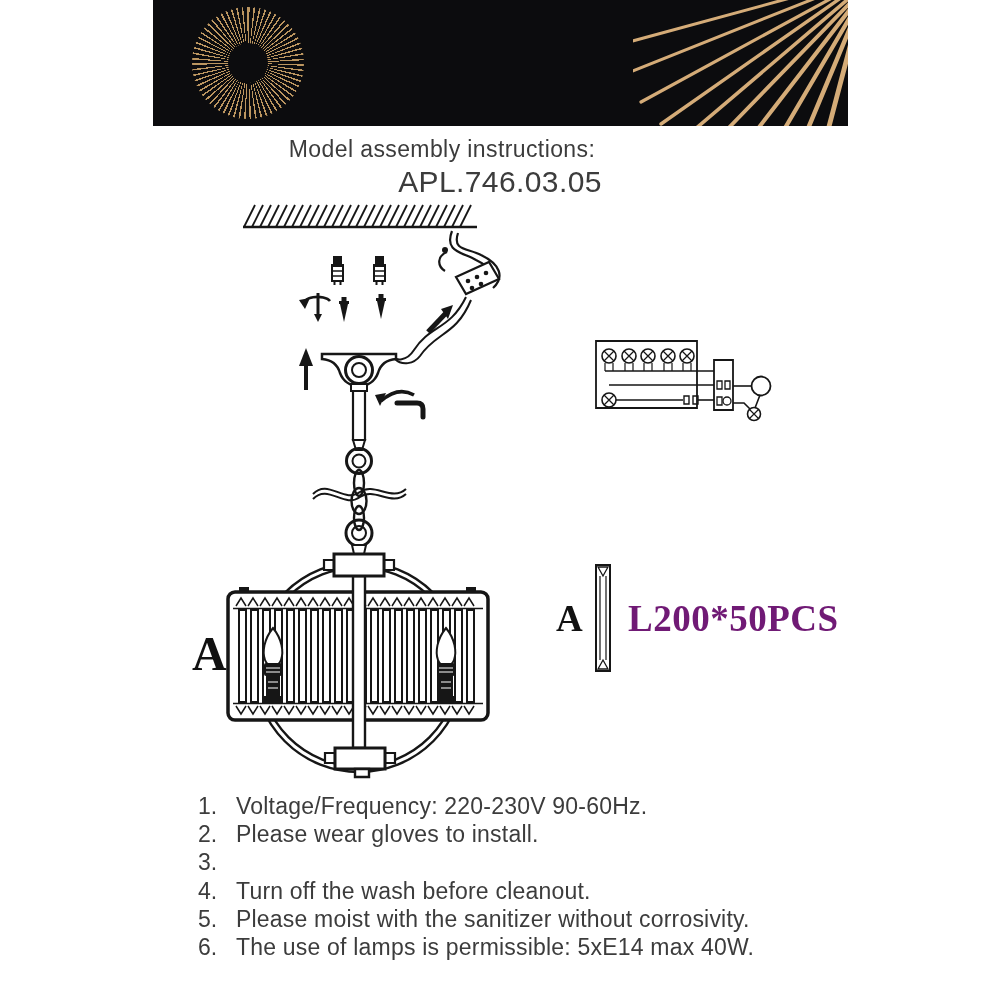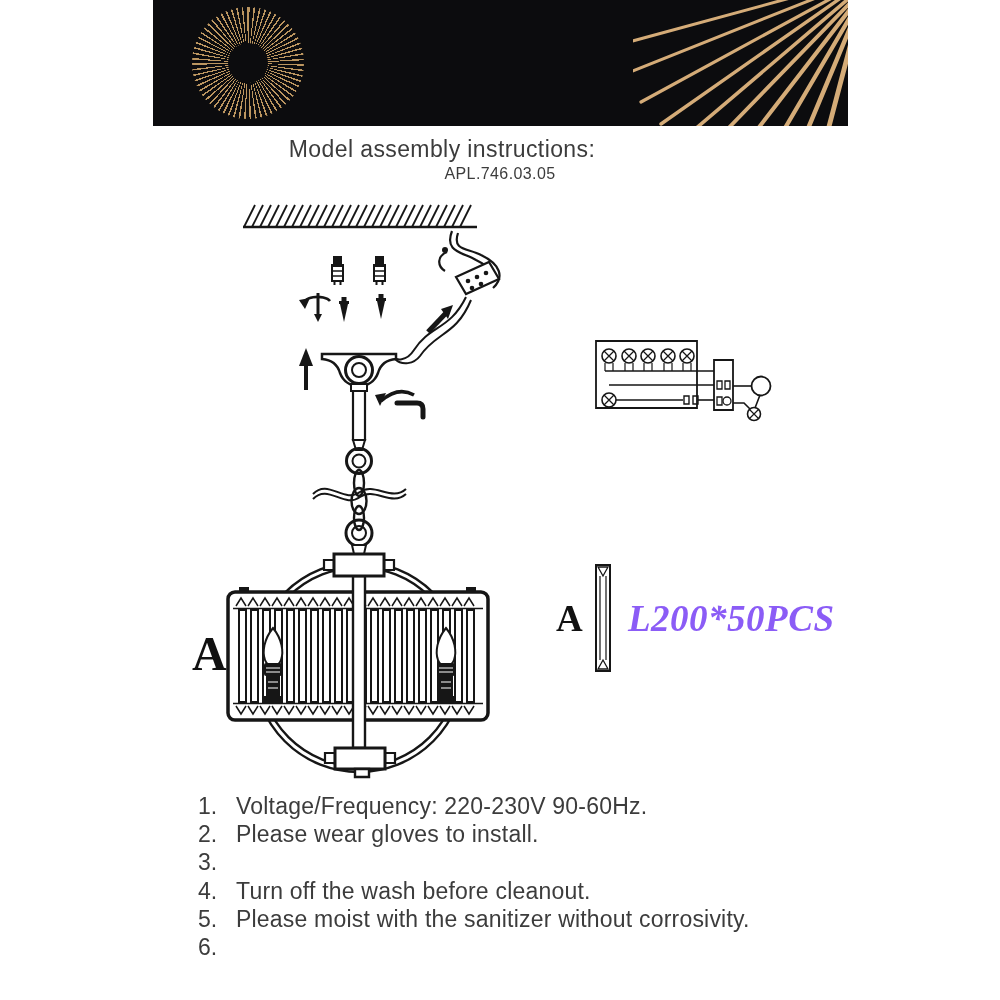--- a/index.html
+++ b/index.html
@@ -14,31 +14,31 @@
   .banner{position:absolute;left:153px;top:0;width:695px;height:126px;background:var(--banner);overflow:hidden;}
   .sunburst{position:absolute;left:39px;top:7px;width:112px;height:112px;border-radius:50%;
     background:repeating-conic-gradient(var(--gold) 0deg 1.7deg, transparent 1.7deg 5.7deg);}
   .sunburst::before{content:"";position:absolute;inset:36px;background:var(--banner);border-radius:50%;}
   .brand{position:absolute;left:179px;top:0;height:126px;line-height:120px;
     font-size:46px;font-weight:300;letter-spacing:2px;color:var(--gold);}
   .corner-rays{position:absolute;right:0;top:0;}
 
   
   .title-1{position:absolute;left:0;top:136px;width:884px;text-align:center;font-size:23px;letter-spacing:.4px;}
-  .title-2{position:absolute;left:0;top:165px;width:1000px;text-align:center;font-size:16px;letter-spacing:.4px;}
+  .title-2{position:absolute;left:0;top:165px;width:1000px;text-align:center;font-size:30px;letter-spacing:.4px;}
 
   
   svg{position:absolute;}
   svg *{vector-effect:non-scaling-stroke;}
   .label-a-main{position:absolute;left:192px;top:626px;font-family:"Liberation Serif",serif;
     font-size:48px;font-weight:700;color:#111;}
   .label-a-crystal{position:absolute;left:556px;top:597px;font-family:"Liberation Serif",serif;
     font-size:37px;font-weight:600;color:#111;}
   .label-spec{position:absolute;left:628px;top:597px;font-family:"Liberation Serif",serif;
-    font-size:37px;font-weight:600;letter-spacing:.5px;color:#8b5cf6;font-style:italic;}
+    font-size:37px;font-weight:600;letter-spacing:.5px;color:#701a75;}
 
   
   .instructions{position:absolute;left:198px;top:792px;width:680px;list-style:none;}
   .instructions li{display:flex;font-size:23px;line-height:28.2px;color:var(--text);}
   .instructions .num{width:30px;text-align:left;flex:0 0 30px;}
   .instructions .txt{margin-left:8px;letter-spacing:.2px;}
 </style>
 </head>
 <body>
 
@@ -351,16 +351,17 @@
     <li>
         <span class="num">4.</span>
         <span class="txt">Turn off the wash before cleanout.</span>
       </li>
     <li>
         <span class="num">5.</span>
         <span class="txt">Please moist with the sanitizer without corrosivity.</span>
       </li>
     <li>
         <span class="num">6.</span>
+        <span class="txt">The use of lamps is permissible: 5xE14 max 40W.</span>
       </li>
   </ol>
 
 </div>
 
 </body></html>

